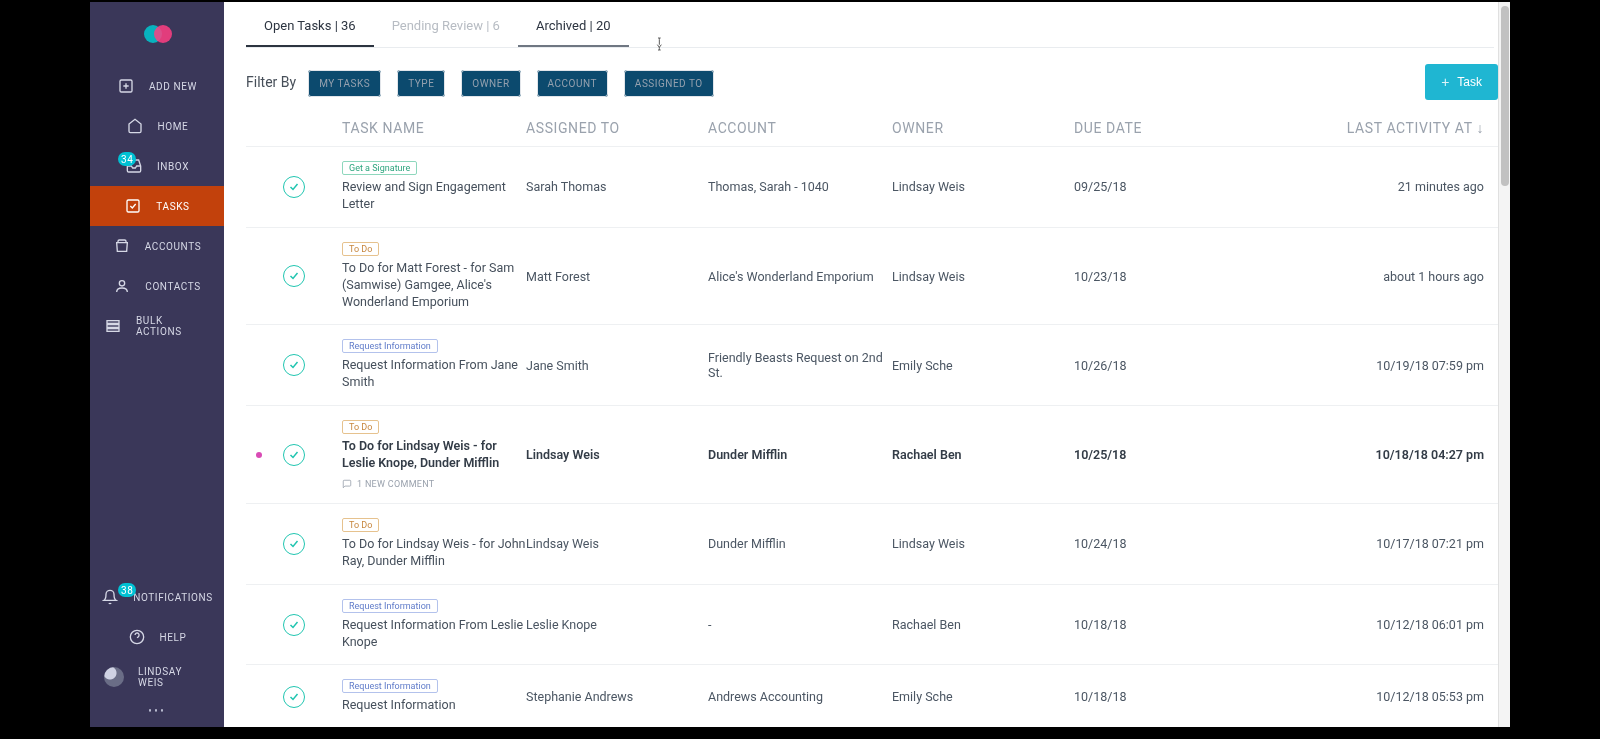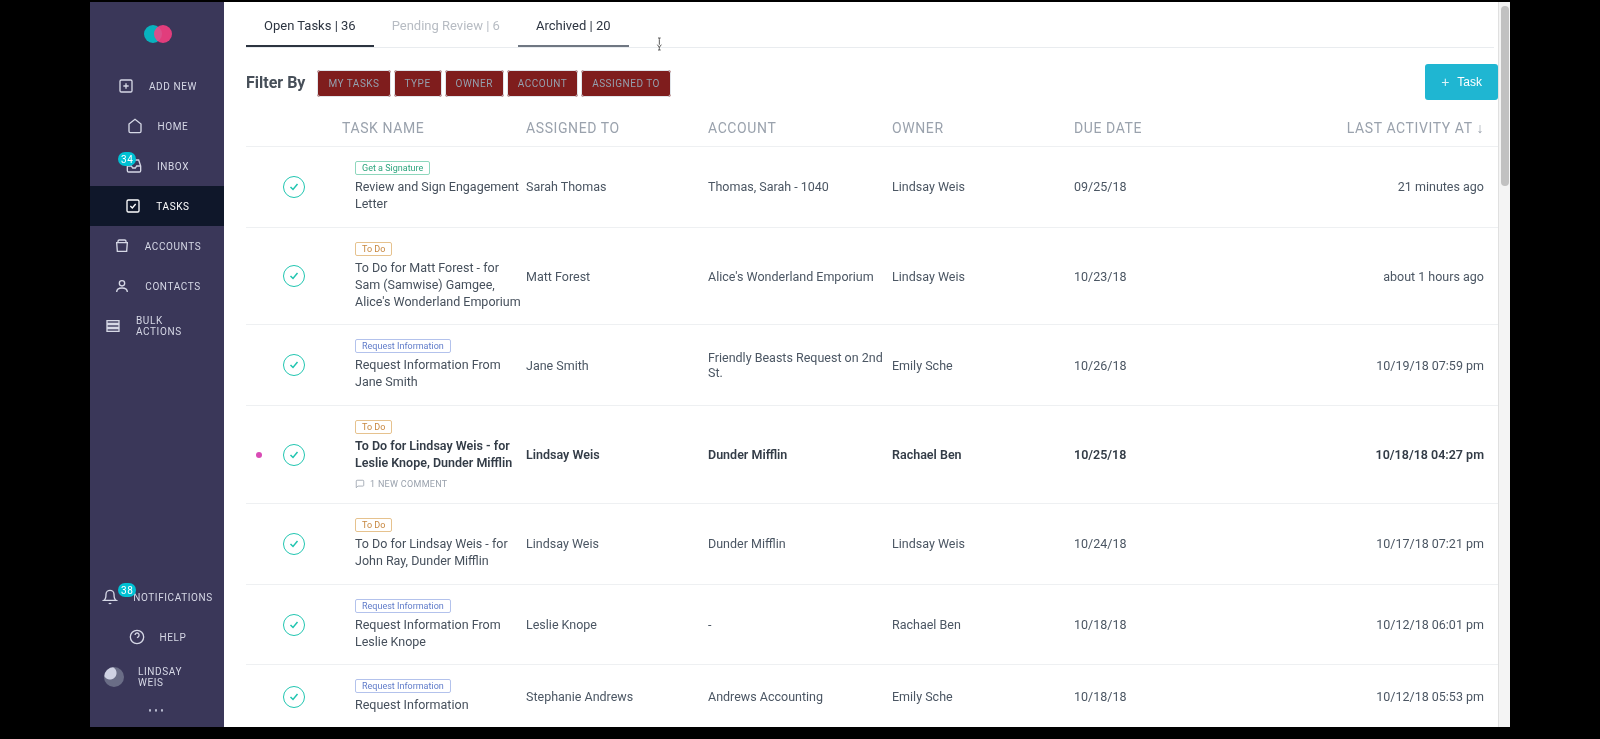--- a/index.html
+++ b/index.html
@@ -64,21 +64,21 @@
     padding: 0 14px;
     gap: 14px;
     cursor: pointer;
     letter-spacing: .6px;
     font-size: 10px;
     color: #d6d8e6;
     text-transform: uppercase;
     position: relative;
     justify-content: center;
   }
-  .nav-item.active { background: #0f172a; color: #fff; }
+  .nav-item.active { background: #c2410c; color: #fff; }
   .nav-icon {
     width: 18px; height: 18px; display:flex; align-items:center; justify-content:center;
     color: #d6d8e6; flex-shrink:0;
   }
   .nav-item.active .nav-icon { color:#fff; }
 
   .nav-badge {
     position: absolute;
     left: 28px; top: 6px;
     min-width: 14px; height: 14px;
@@ -131,30 +131,30 @@
   .tab.hover-underline { color:#2c3440; border-bottom-color:#6f7782; }
   .cursor-glyph {
     position:absolute; left:408px; top:32px; width:16px; height:20px;
   }
 
   .toolbar {
     display: flex;
     align-items: center;
     padding: 16px 0 14px;
   }
-  .filter-label { font-size:16px; color:#474f59; margin-right:12px; font-weight:700;text-align:right;}
+  .filter-label { font-size:14px; color:#474f59; margin-right:12px; font-weight:400;text-align:right;}
   .filter-chip {
     border:1px solid #e1e5ea;
-    background:#7f1d1d;
+    background:#0c4a6e;
     color:#94a0ae;
     font-size:10px;
     letter-spacing:.5px;
     padding: 7px 10px;
     border-radius:3px;
-    margin-right:3px;
+    margin-right:16px;
     cursor:pointer;
     text-transform: uppercase;
   }
   .spacer-flex { flex:1; }
   .add-task-btn {
     background:#1fb6d2;
     color:#fff;
     border:none;
     padding: 11px 16px;
     font-size:12px;
@@ -199,21 +199,21 @@
     width:22px; height:22px; border-radius:50%;
     border:1.5px solid #20c5b0;
     display:flex; align-items:center; justify-content:center;
     cursor:pointer;
   }
   .check-circle svg { stroke:#20c5b0; }
   .unread-dot{
     position:absolute; left:10px;
     width:6px; height:6px; border-radius:50%; background:#d94bb5;
   }
-  .name-stack { display:flex; flex-direction:column; gap:4px;margin-left:13px; }
+  .name-stack { display:flex; flex-direction:column; gap:4px; }
   .tag {
     display:inline-block; align-self:flex-start;
     border:1px solid;
     padding: 1px 6px;
     font-size: 9px;
     border-radius:2px;
   }
   .tag.green { color:#2da57e; border-color:#8ed7bd; }
   .tag.orange { color:#c7873f; border-color:#e6c28e; }
   .tag.blue { color:#5f7bc9; border-color:#b3c2ec; }

